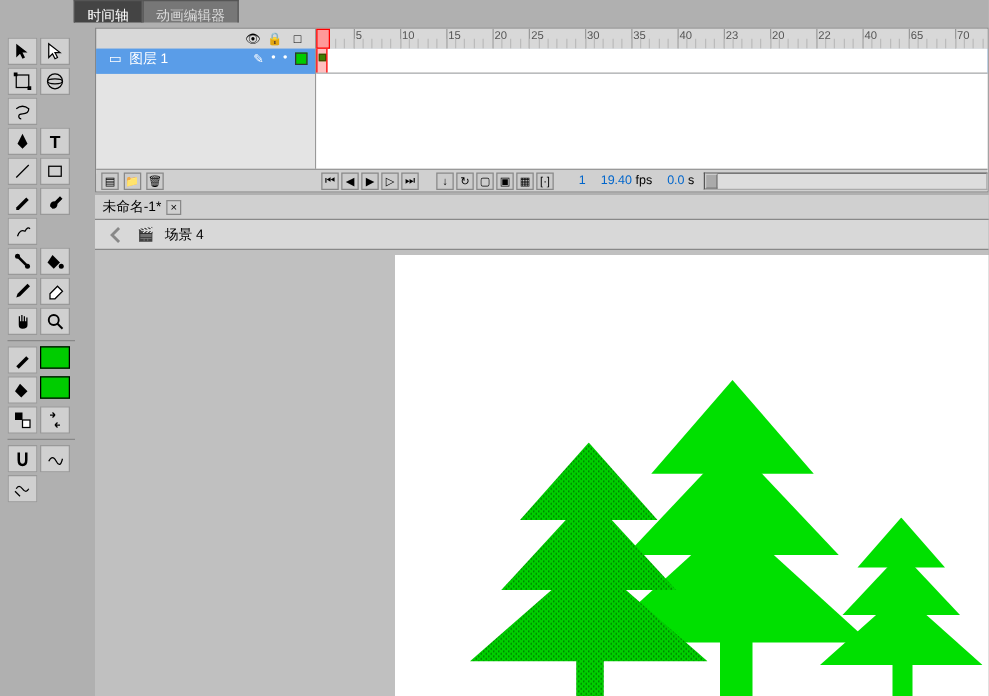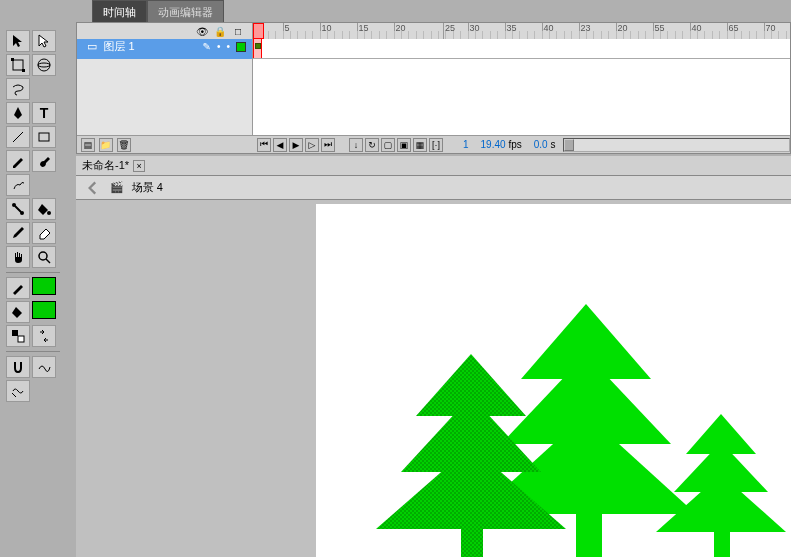--- a/index.html
+++ b/index.html
@@ -7,21 +7,21 @@
 
 
 .toolbox { position:absolute; left:6px; top:30px; width:54px; }
 .toolbox .row { display:flex; gap:2px; margin-bottom:2px; }
 .tool { width:24px; height:22px; background:#d0d0d0; border:1px solid #999; display:flex; align-items:center; justify-content:center; font-size:12px; cursor:pointer; }
 .tool svg { width:16px; height:16px; }
 .swatch { width:24px; height:18px; border:1px solid #000; }
 .hr { border-top:1px solid #888; margin:4px 0; }
 
 
-.tabs { position:absolute; left:92px; top:0; height:38px; display:flex;justify-content:center; }
+.tabs { position:absolute; left:59px; top:0; height:18px; display:flex;justify-content:center; }
 .tab { padding:4px 10px; font-size:11px; background:#777; color:#ddd; border:1px solid #555; border-bottom:none; cursor:pointer; }
 .tab.active { background:#444; color:#fff; }
 
 
 .timeline { position:absolute; left:76px; top:22px; right:0; height:132px; background:#d8d8d8; border:1px solid #888; }
 .tl-header { height:16px; display:flex; }
 .layer-col { width:176px; border-right:1px solid #999; }
 .layer-icons { height:16px; display:flex; justify-content:flex-end; gap:6px; padding-right:8px; align-items:center; font-size:10px; }
 .layer-icons span { width:12px; text-align:center; }
 .ruler { flex:1; position:relative; background:#d8d8d8; height:16px; overflow:hidden; }
@@ -252,27 +252,27 @@
         <span>🔒</span>
         <span>□</span>
       </div>
     </div>
     <div class="ruler" id="ruler">
         <div class="tick" style="left: 0px;">1</div>
         <div class="tick" style="left: 29.6px;">5</div>
         <div class="tick" style="left: 66.6px;">10</div>
         <div class="tick" style="left: 103.6px;">15</div>
         <div class="tick" style="left: 140.6px;">20</div>
-        <div class="tick" style="left: 190px;">25</div>
+        <div class="tick" style="left: 170px;">25</div>
         <div class="tick" style="left: 214.6px; text-align: right;">30</div>
         <div class="tick" style="left: 251.6px;">35</div>
         <div class="tick" style="left: 288.6px;">40</div>
         <div class="tick" style="left: 325.6px;">23</div>
         <div class="tick" style="left: 362.6px;">20</div>
-        <div class="tick" style="left: 399.6px;">55</div>
+        <div class="tick" style="left: 399.6px;">22</div>
         <div class="tick" style="left: 436.6px;">40</div>
         <div class="tick" style="left: 473.6px;">65</div>
         <div class="tick" style="left: 510.6px;">70</div>
         <div class="minor" style="left: 0px;"></div>
         <div class="minor" style="left: 7.4px;"></div>
         <div class="minor" style="left: 14.8px;"></div>
         <div class="minor" style="left: 22.2px;"></div>
         <div class="minor" style="left: 29.6px;"></div>
         <div class="minor" style="left: 37px;"></div>
         <div class="minor" style="left: 44.4px;"></div>

